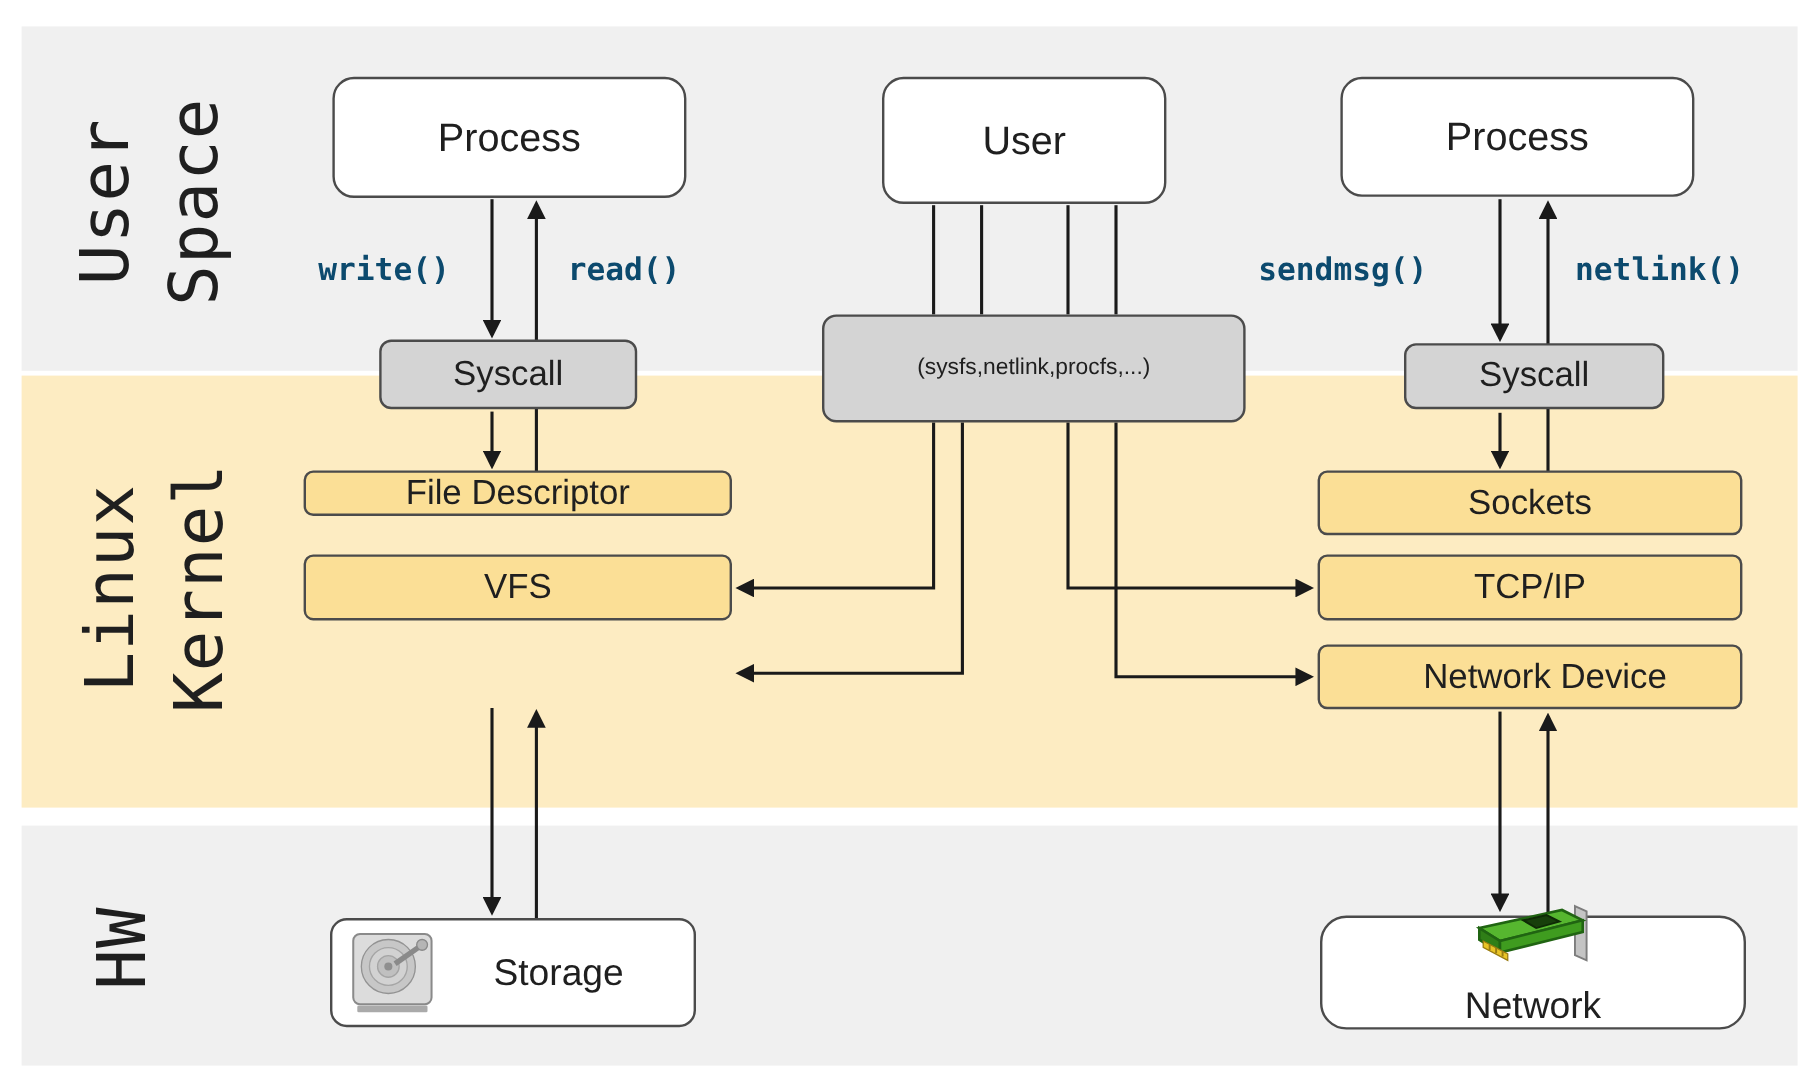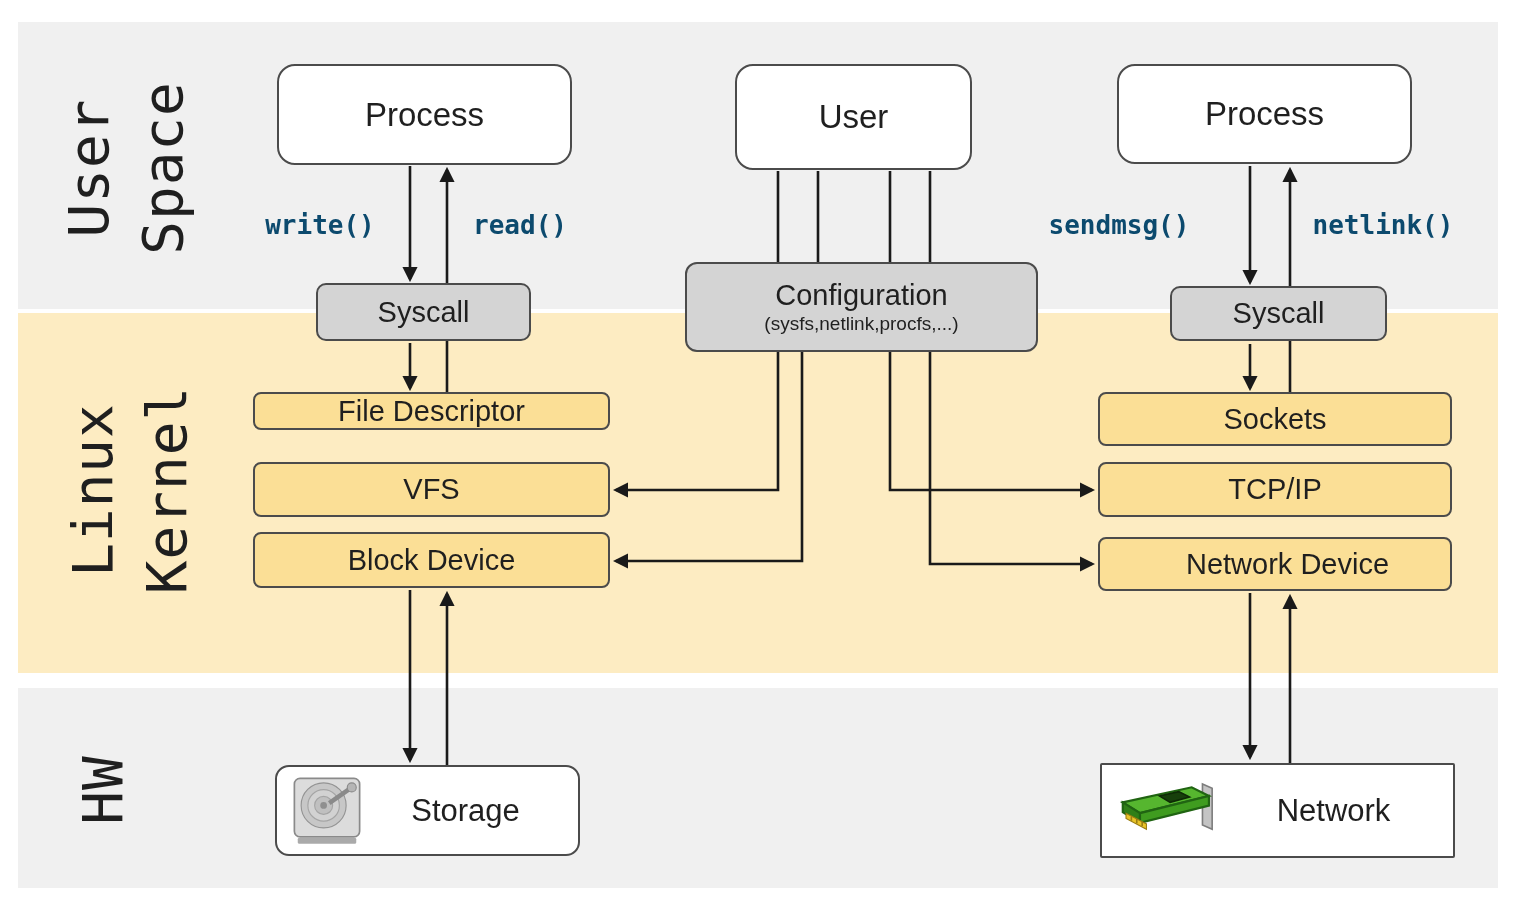--- a/index.html
+++ b/index.html
@@ -52,21 +52,21 @@
   .config-sub    { font-size: 19px; }
 
   #fd-box      { left: 253px;  top: 392px; width: 357px; height: 38px; }
   #vfs-box     { left: 253px;  top: 462px; width: 357px; height: 55px; }
   #block-box   { left: 253px;  top: 532px; width: 357px; height: 56px; }
   #sockets-box { left: 1098px; top: 392px; width: 354px; height: 54px; }
   #tcpip-box   { left: 1098px; top: 462px; width: 354px; height: 55px; }
   #netdev-box  { left: 1098px; top: 537px; width: 354px; height: 54px; padding-left: 25px; }
 
   #storage-box { left: 275px;  top: 765px; width: 305px; height: 91px; border-radius: 14px; justify-content: flex-start; padding: 0 12px; }
-  #network-box { left: 1100px; top: 763px; width: 355px; height: 95px; border-radius: 2px; justify-content: flex-end; padding: 0 10px; }
+  #network-box { left: 1100px; top: 763px; width: 355px; height: 95px; border-radius: 22px; justify-content: flex-end; padding: 0 10px; flex-direction: column; }
   .hw-box .box-label { flex: 1; text-align: center; font-size: 31px; }
   .hw-icon { flex: 0 0 auto; }
 
   
   .code-label {
     position: absolute; z-index: 2; font-family: "DejaVu Sans Mono", monospace;
     font-weight: bold; font-size: 26px; text-align: center; color: #0c4a6e;
   }
   #lbl-write   { left: 252px;  top: 210px; width: 136px; }
   #lbl-read    { left: 458px;  top: 210px; width: 124px; }
@@ -138,35 +138,31 @@
 
   <div class="code-label" id="lbl-write">write()</div>
   <div class="code-label" id="lbl-read">read()</div>
   <div class="code-label" id="lbl-sendmsg">sendmsg()</div>
   <div class="code-label" id="lbl-recvmsg">netlink()</div>
 
   <div class="box gray-box" id="syscall-left">
     <span class="mid-label">Syscall</span>
   </div>
   <div class="box gray-box" id="config-box">
-    <span class="config-title">Configuration</span>
     <span class="config-sub">(sysfs,netlink,procfs,...)</span>
   </div>
   <div class="box gray-box" id="syscall-right">
     <span class="mid-label">Syscall</span>
   </div>
 
   <div class="box yellow-box" id="fd-box">
     <span class="mid-label">File Descriptor</span>
   </div>
   <div class="box yellow-box" id="vfs-box">
     <span class="mid-label">VFS</span>
-  </div>
-  <div class="box yellow-box" id="block-box">
-    <span class="mid-label">Block Device</span>
   </div>
   <div class="box yellow-box" id="sockets-box">
     <span class="mid-label">Sockets</span>
   </div>
   <div class="box yellow-box" id="tcpip-box">
     <span class="mid-label">TCP/IP</span>
   </div>
   <div class="box yellow-box" id="netdev-box">
     <span class="mid-label">Network Device</span>
   </div>

